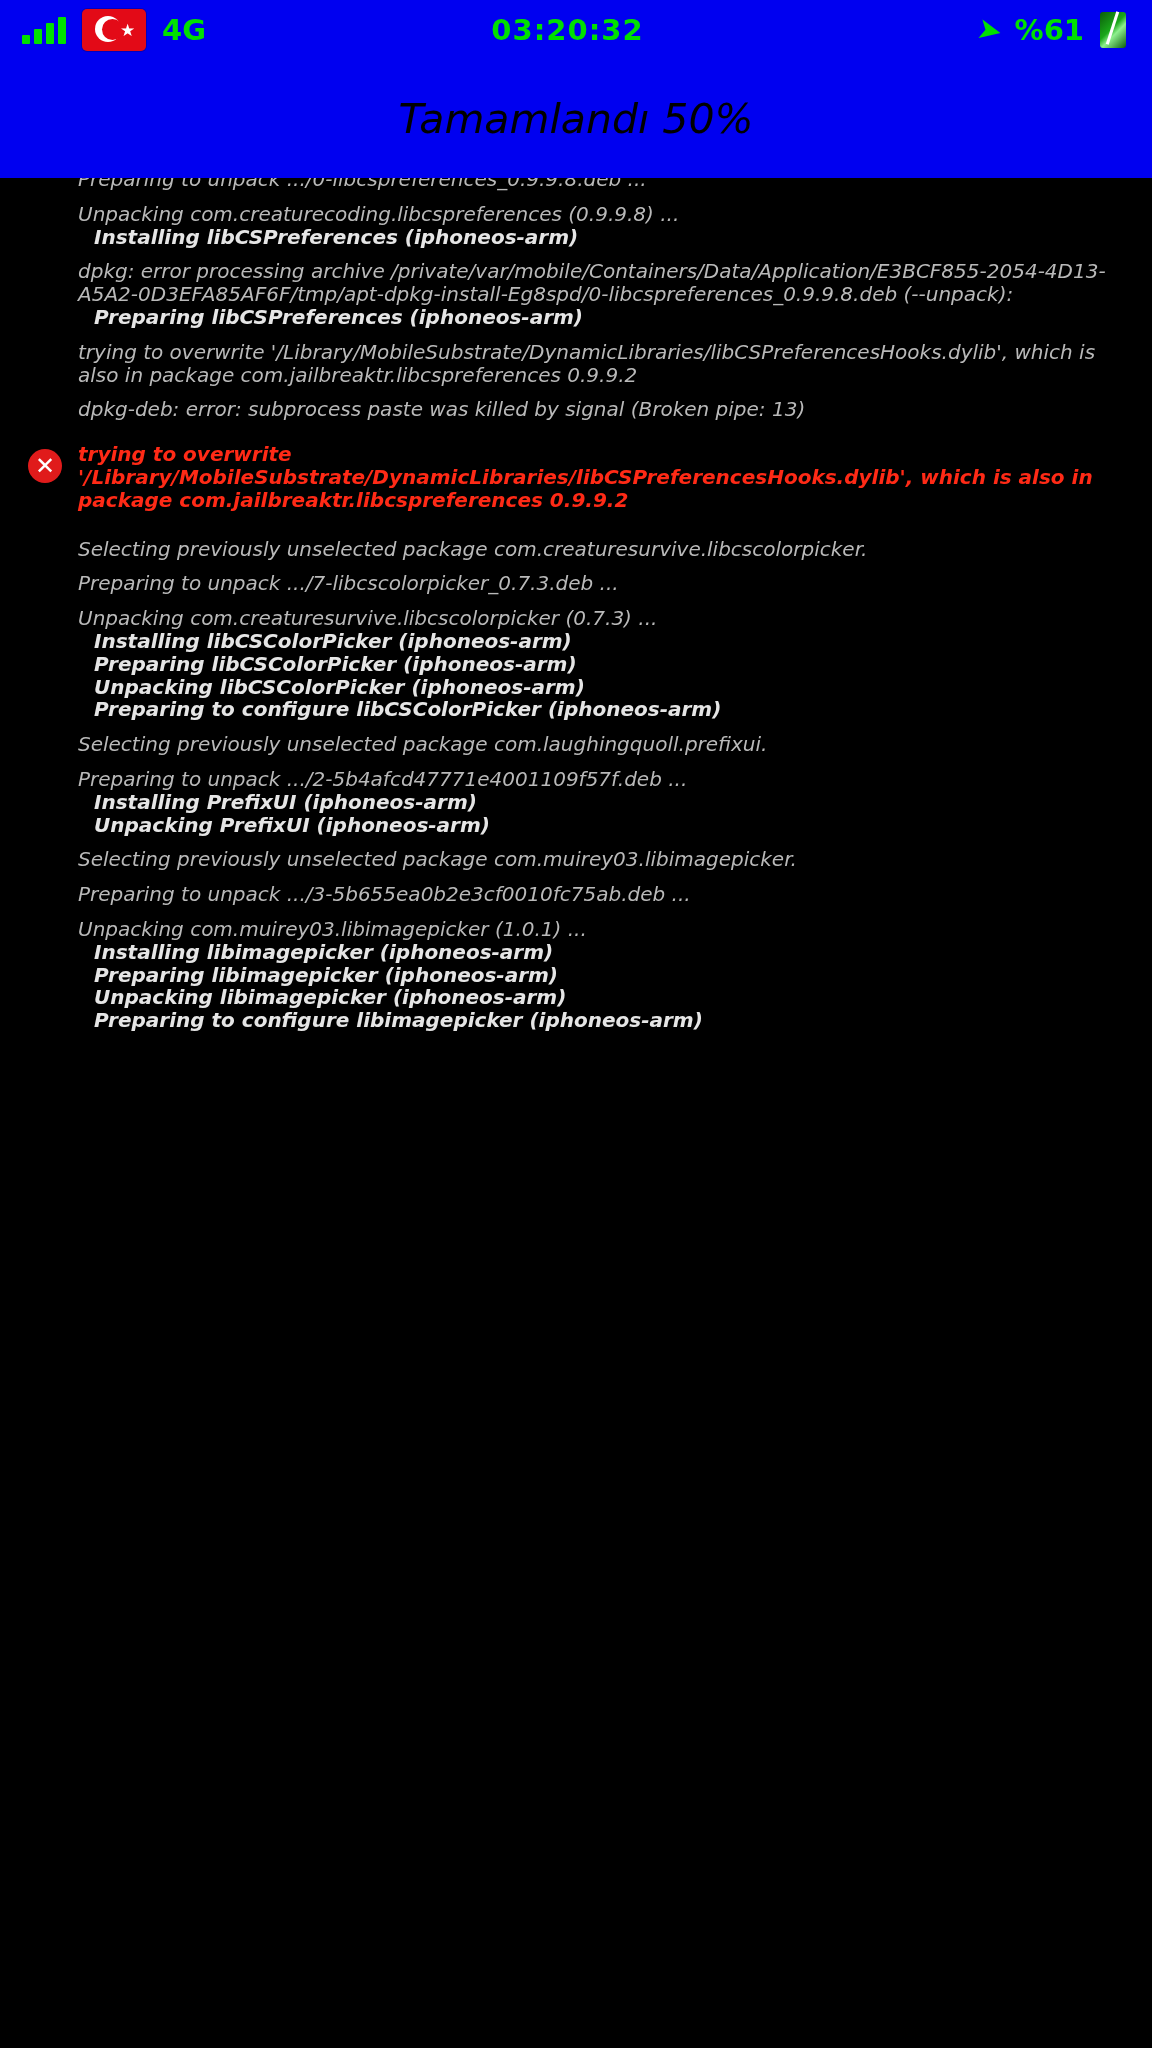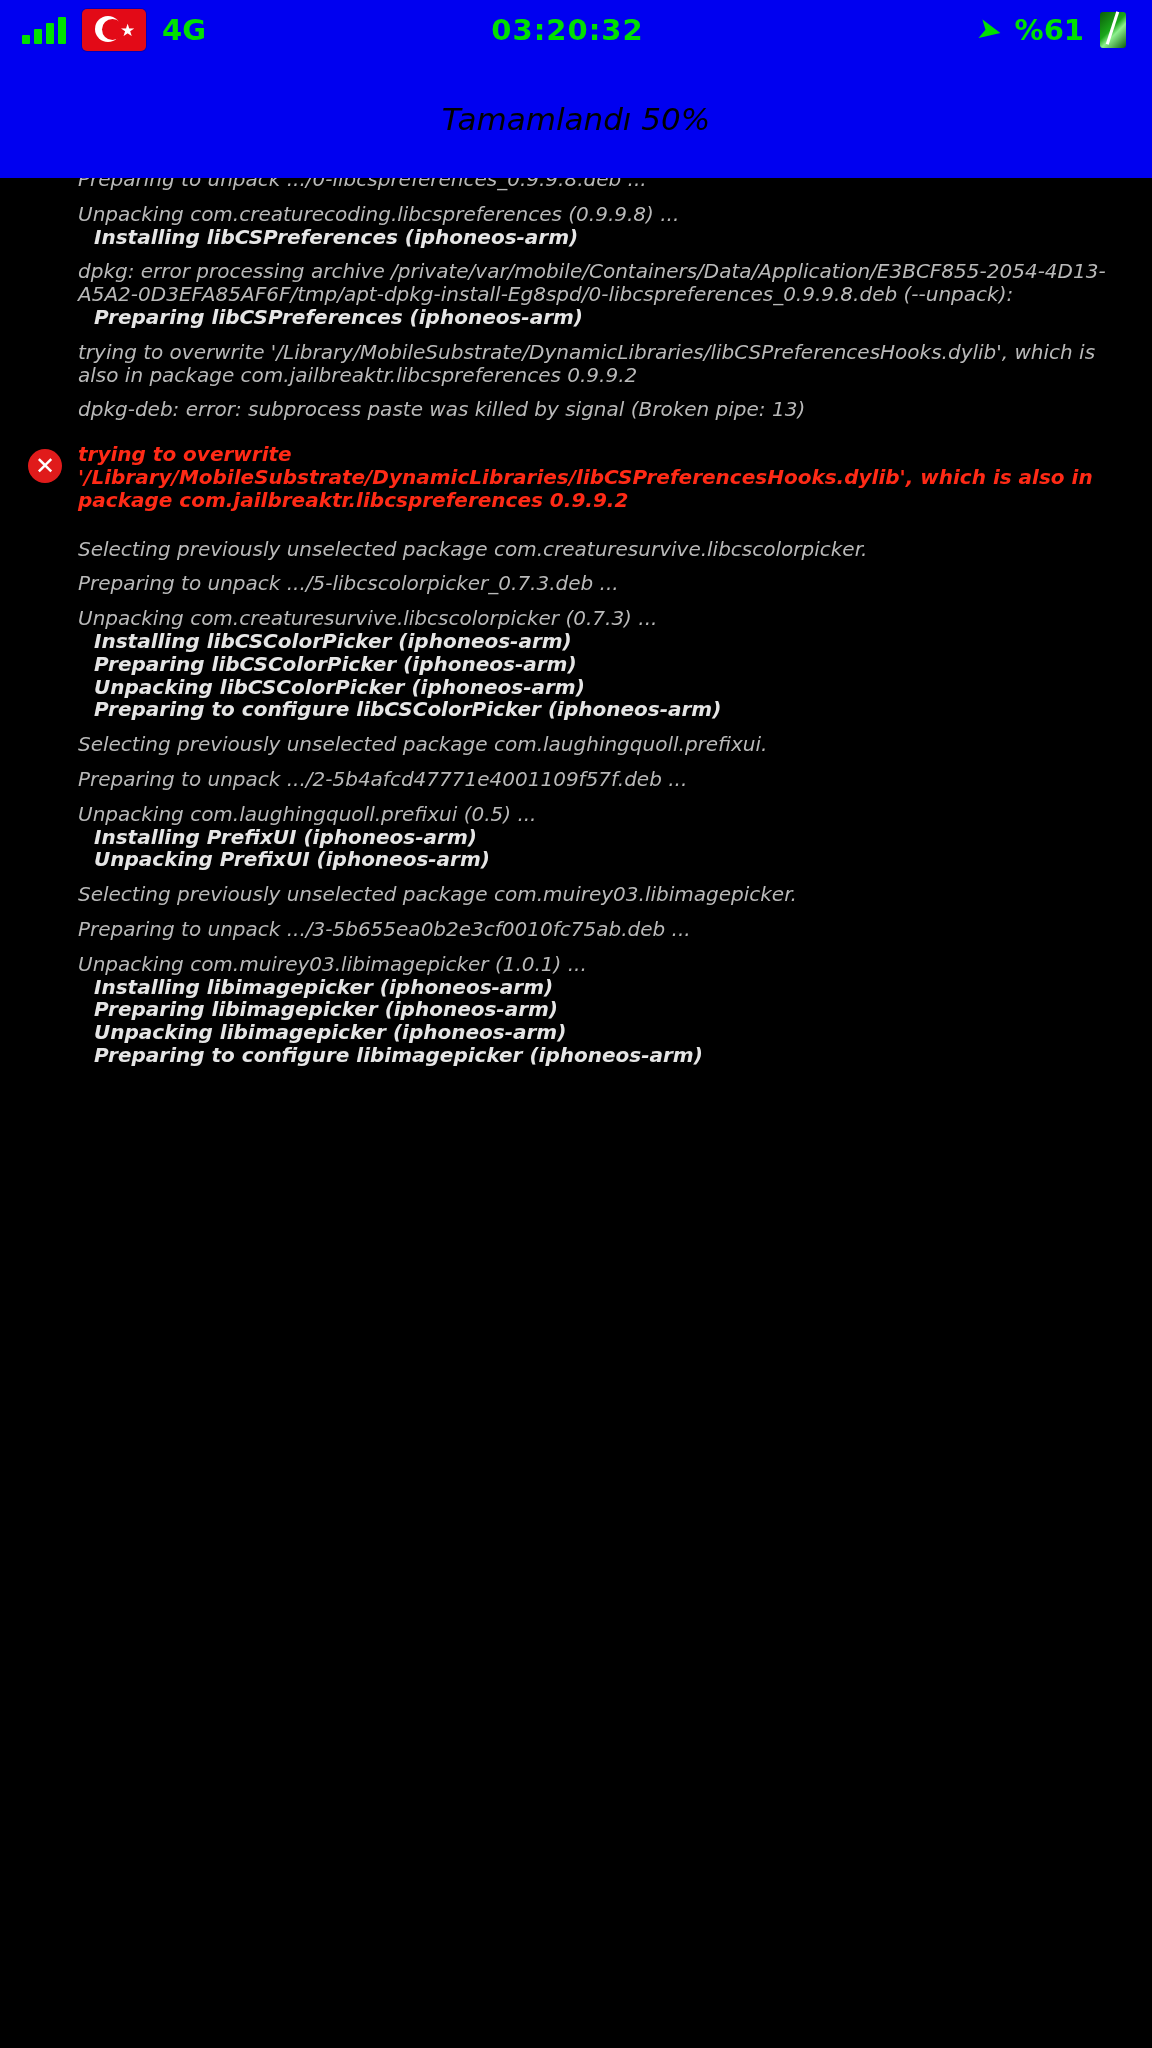--- a/index.html
+++ b/index.html
@@ -138,21 +138,21 @@
   
   .title-bar {
     background: #0000f0;
     height: 118px;
     display: flex;
     align-items: center;
     justify-content: center;
   }
   .title-text {
     color: #000000;
-    font-size: 31px;
+    font-size: 41px;
     font-style: italic;
     font-family: "DejaVu Sans", sans-serif;
   }
 
   
   .log {
     background: #000000;
     padding: 6px 0 0 0;
     overflow: hidden;
   }
@@ -235,29 +235,28 @@
       <div class="log-line dim">dpkg-deb: error: subprocess paste was killed by signal (Broken pipe: 13)</div>
     </div>
 
   <div class="err-block">
     <span class="err-icon">✕</span>
     <div class="log-line error">trying to overwrite '/Library/MobileSubstrate/DynamicLibraries/libCSPreferencesHooks.dylib', which is also in package com.jailbreaktr.libcspreferences 0.9.9.2</div>
   </div>
 
   <div id="log-bottom">
       <div class="log-line dim">Selecting previously unselected package com.creaturesurvive.libcscolorpicker.</div>
-      <div class="log-line dim">Preparing to unpack .../5-libcscolorpicker_0.7.3.deb ...</div>
+      <div class="log-line dim">Preparing to unpack .../7-libcscolorpicker_0.7.3.deb ...</div>
       <div class="log-line dim">Unpacking com.creaturesurvive.libcscolorpicker (0.7.3) ...</div>
       <div class="log-line bold">Installing libCSColorPicker (iphoneos-arm)</div>
       <div class="log-line bold">Preparing libCSColorPicker (iphoneos-arm)</div>
       <div class="log-line bold">Unpacking libCSColorPicker (iphoneos-arm)</div>
       <div class="log-line bold">Preparing to configure libCSColorPicker (iphoneos-arm)</div>
       <div class="log-line dim">Selecting previously unselected package com.laughingquoll.prefixui.</div>
       <div class="log-line dim">Preparing to unpack .../2-5b4afcd47771e4001109f57f.deb ...</div>
-      <div class="log-line dim">Unpacking com.laughingquoll.prefixui (0.5) ...</div>
       <div class="log-line bold">Installing PrefixUI (iphoneos-arm)</div>
       <div class="log-line bold">Unpacking PrefixUI (iphoneos-arm)</div>
       <div class="log-line dim">Selecting previously unselected package com.muirey03.libimagepicker.</div>
       <div class="log-line dim">Preparing to unpack .../3-5b655ea0b2e3cf0010fc75ab.deb ...</div>
       <div class="log-line dim">Unpacking com.muirey03.libimagepicker (1.0.1) ...</div>
       <div class="log-line bold">Installing libimagepicker (iphoneos-arm)</div>
       <div class="log-line bold">Preparing libimagepicker (iphoneos-arm)</div>
       <div class="log-line bold">Unpacking libimagepicker (iphoneos-arm)</div>
       <div class="log-line bold">Preparing to configure libimagepicker (iphoneos-arm)</div>
     </div>

